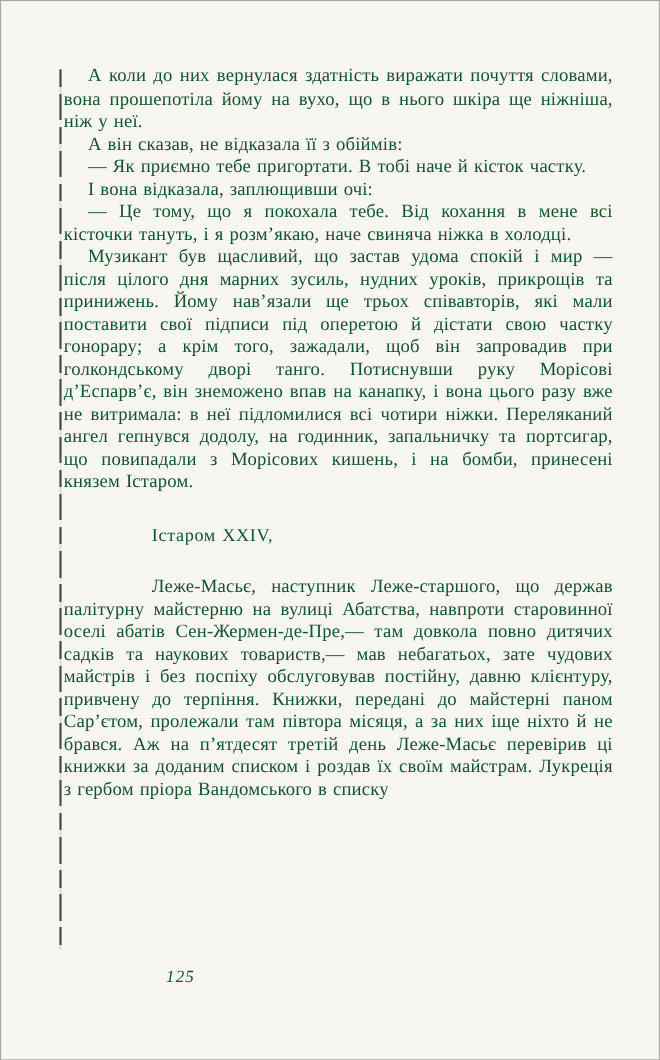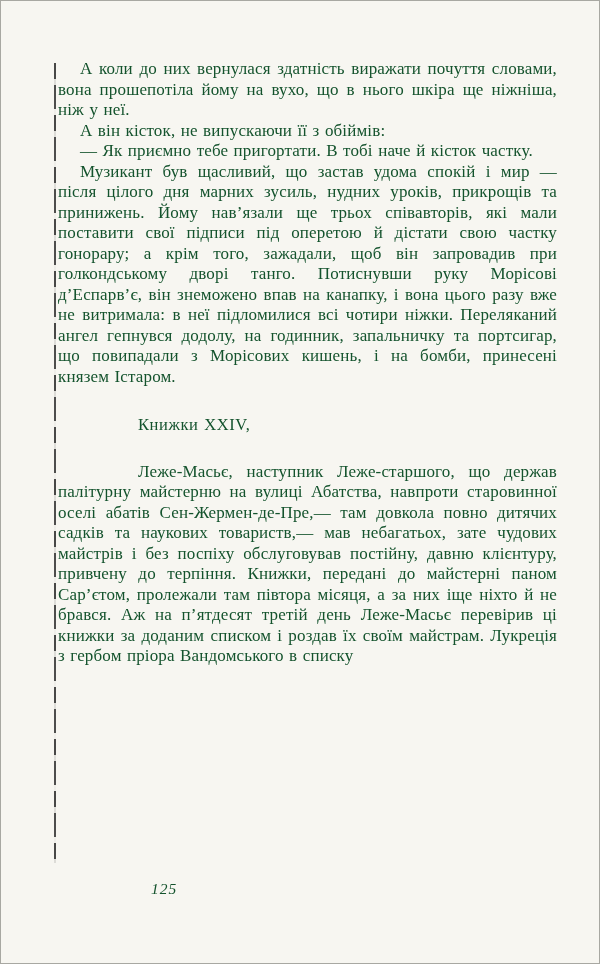--- a/index.html
+++ b/index.html
@@ -82,26 +82,28 @@
 </head>
 <body>
 
 <div class="scan-page">
 
   <div class="gutter-line"></div>
 
   <main class="text-block">
 
     <p class="para">А коли до них вернулася здатність виражати почуття словами, вона прошепотіла йому на вухо, що в нього шкіра ще ніжніша, ніж у неї.</p>
-    <p class="para">А він кісток, не випускаючи її з обіймів:</p>
+    <p class="para">А він сказав, не відказала її з обіймів:</p>
     <p class="para">— Як приємно тебе пригортати. В тобі наче й кісток частку.</p>
+    <p class="para">І вона відказала, заплющивши очі:</p>
+    <p class="para">— Це тому, що я покохала тебе. Від кохання в мене всі кісточки тануть, і я розм’якаю, наче свиняча ніжка в холодці.</p>
     <p class="para">Музикант був щасливий, що застав удома спокій і мир — після цілого дня марних зусиль, нудних уроків, прикрощів та принижень. Йому нав’язали ще трьох співавторів, які мали поставити свої підписи під оперетою й дістати свою частку гонорару; а крім того, зажадали, щоб він запровадив при голкондському дворі танго. Потиснувши руку Морісові д’Еспарв’є, він знеможено впав на канапку, і вона цього разу вже не витримала: в неї підломилися всі чотири ніжки. Переляканий ангел гепнувся додолу, на годинник, запальничку та портсигар, що повипадали з Морісових кишень, і на бомби, принесені князем Істаром.</p>
 
     <div class="chapter-block">
-      <h2 class="chapter-title">Книжки XXIV,</h2>
+      <h2 class="chapter-title">Істаром XXIV,</h2>
     </div>
 
     <p class="para opening-para">Леже-Масьє, наступник Леже-старшого, що держав палітурну майстерню на вулиці Абатства, навпроти старовинної оселі абатів Сен-Жермен-де-Пре,— там довкола повно дитячих садків та наукових товариств,— мав небагатьох, зате чудових майстрів і без поспіху обслуговував постійну, давню клієнтуру, привчену до терпіння. Книжки, передані до майстерні паном Сар’єтом, пролежали там півтора місяця, а за них іще ніхто й не брався. Аж на п’ятдесят третій день Леже-Масьє перевірив ці книжки за доданим списком і роздав їх своїм майстрам. Лукреція з гербом пріора Вандомського в списку</p>
 
   </main>
 
   <div class="page-number">125</div>
 
 </div>
 

